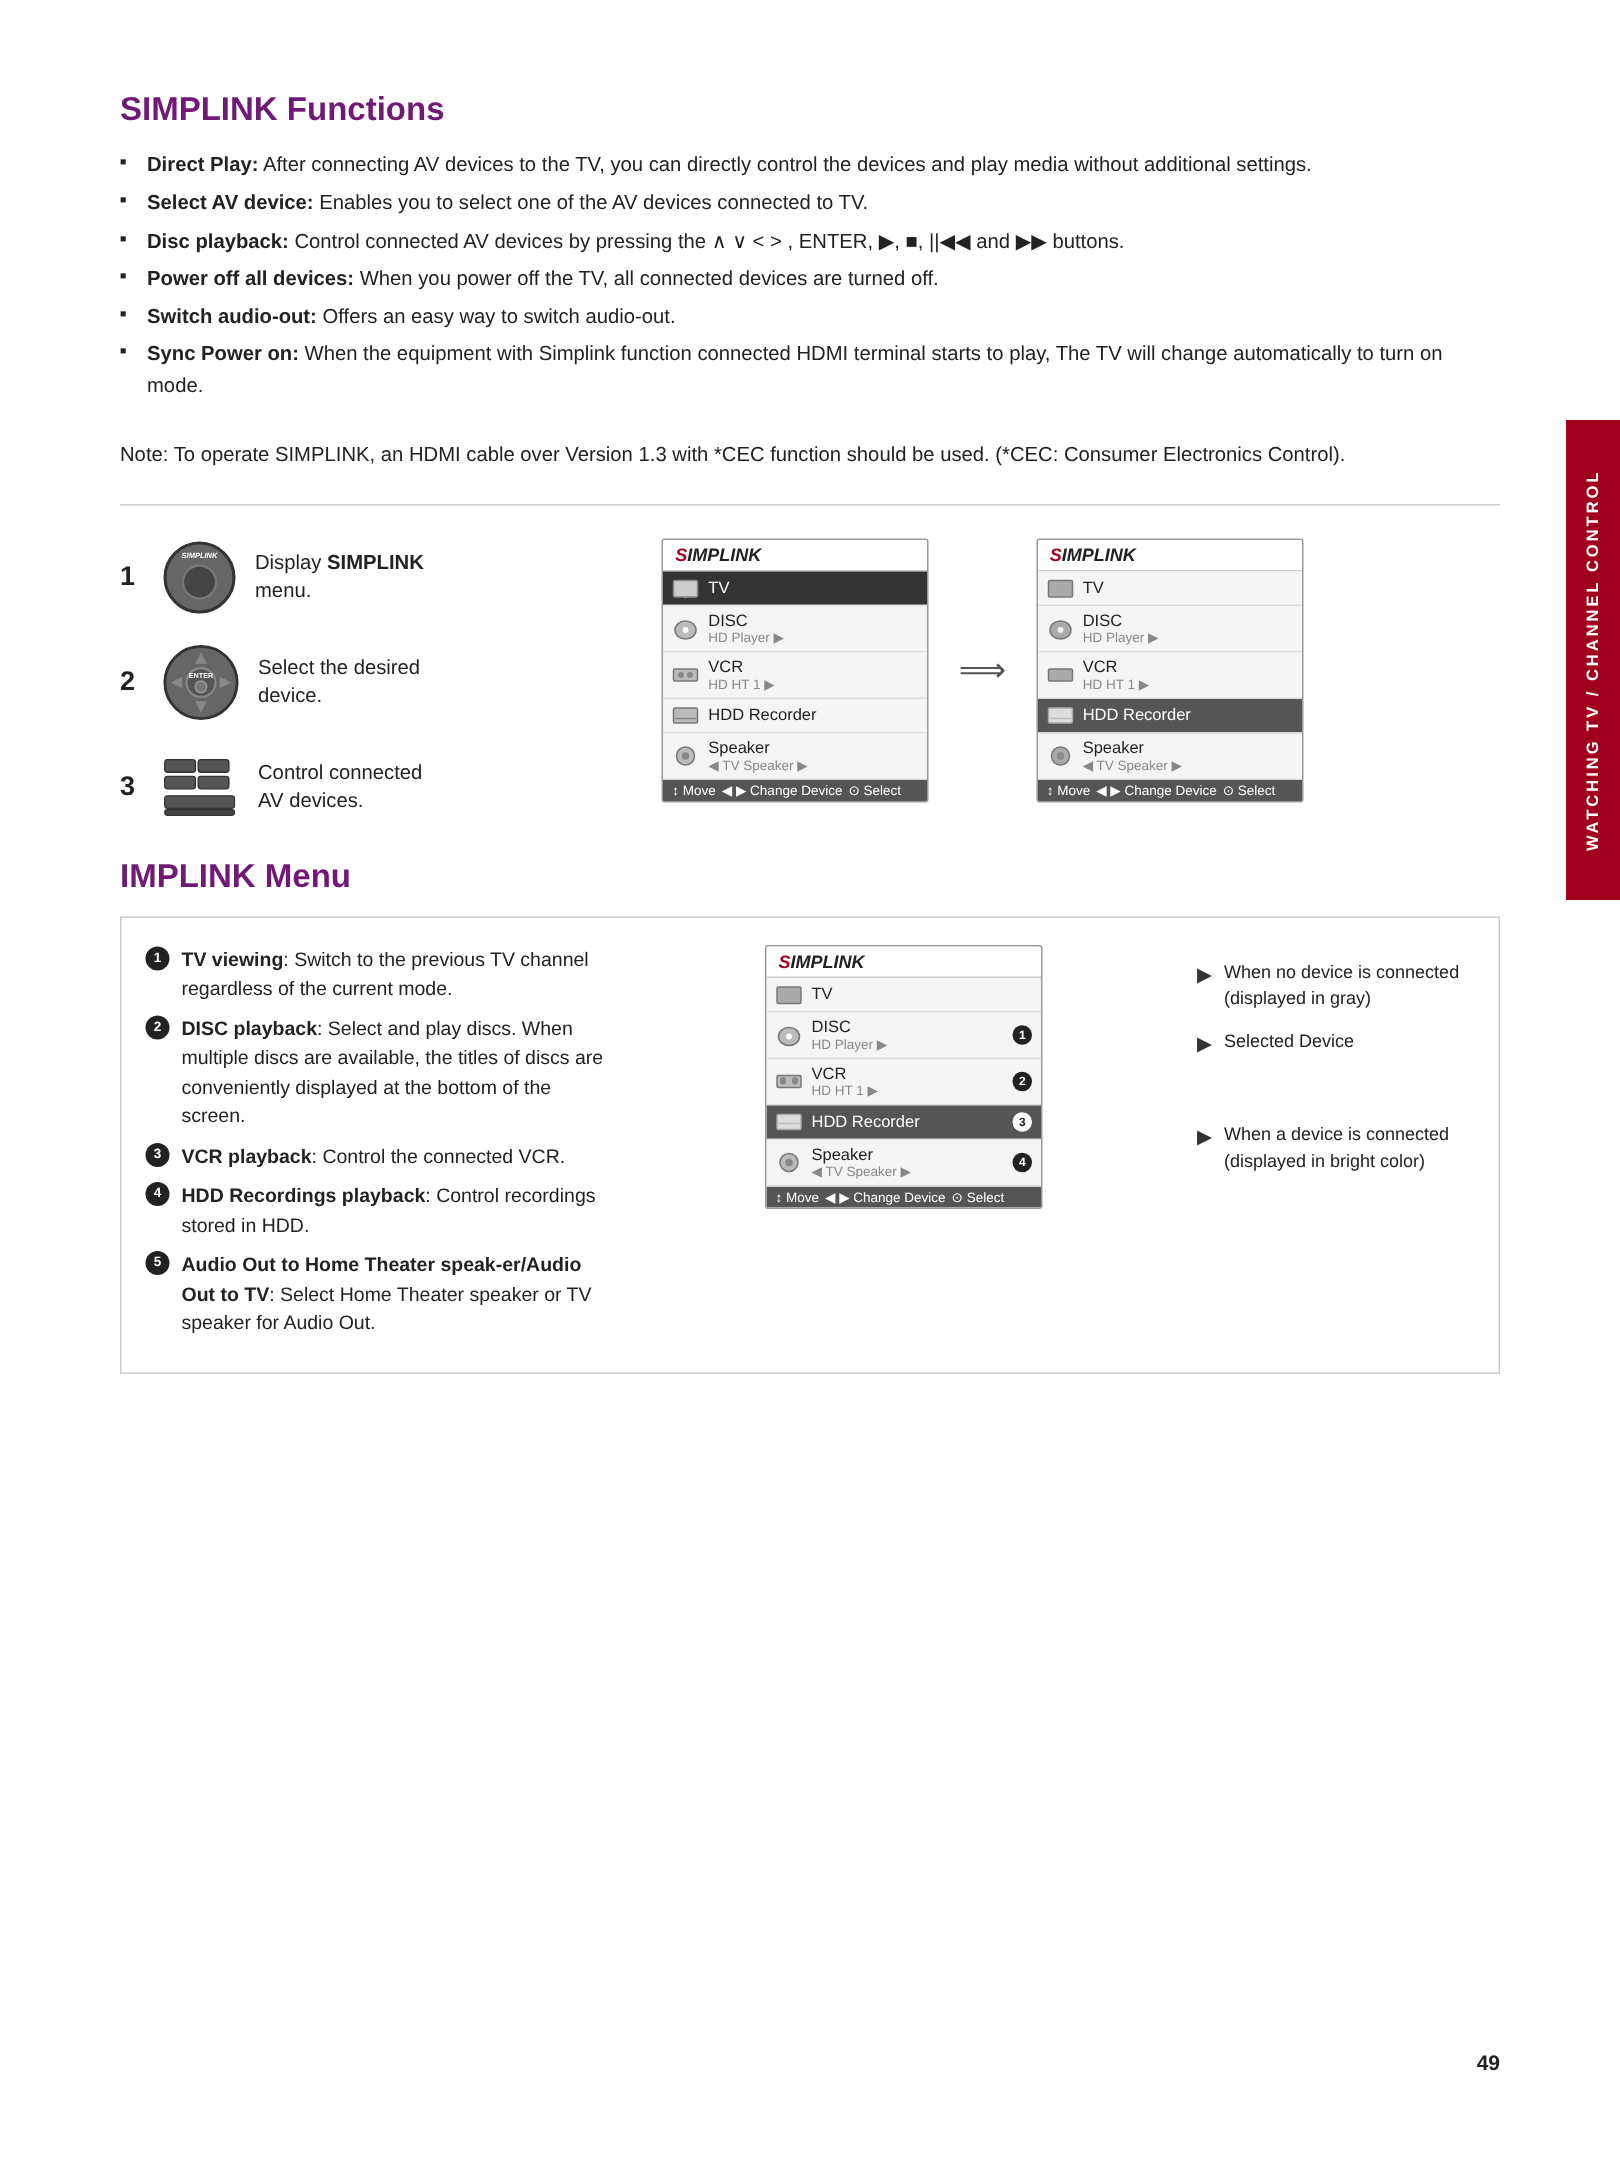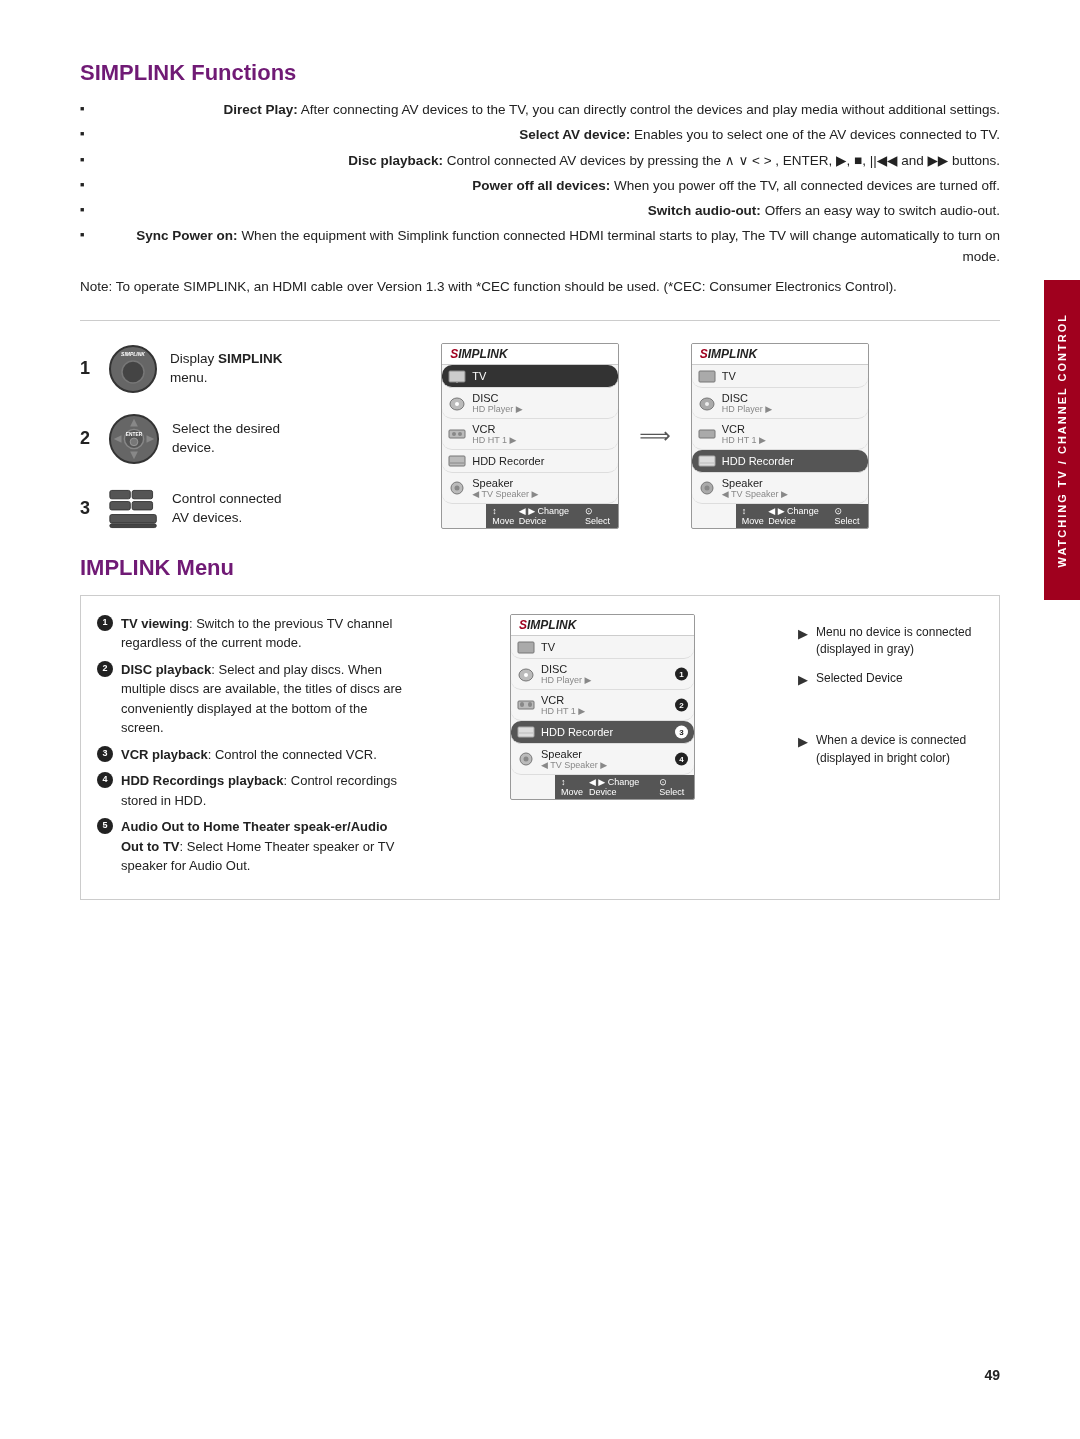--- a/index.html
+++ b/index.html
@@ -48,23 +48,22 @@
     .section-title {
       color: #701a75;
       font-size: 22px;
       font-weight: bold;
       margin-bottom: 14px;
     }
 
     
     .bullet-list {
       list-style: none;
-      margin-bottom: 10px;
+      margin-bottom: 26px;
       padding-left: 0;
-      text-align: right;
     }
     .bullet-list li {
       padding-left: 18px;
       position: relative;
       margin-bottom: 5px;
       line-height: 1.5;
     }
     .bullet-list li::before {
       content: '■';
       position: absolute;
@@ -153,21 +152,20 @@
       font-size: 11px;
     }
     .simplink-menu-item {
       padding: 4px 8px 4px 6px;
       display: flex;
       align-items: center;
       gap: 6px;
       border-bottom: 1px solid #ddd;
       background: #f5f5f5;
       font-size: 11px;
-      border-radius: 10px;
     }
     .simplink-menu-item.selected {
       background: #333;
       color: #fff;
     }
     .simplink-menu-item.selected-right {
       background: #555;
       color: #fff;
     }
     .menu-icon {
@@ -183,21 +181,20 @@
       color: #888;
       display: block;
     }
     .simplink-footer {
       background: #555;
       color: #fff;
       padding: 2px 6px;
       font-size: 9px;
       display: flex;
       gap: 4px;
-      margin-left: 44px;
     }
 
     .arrow-right {
       font-size: 22px;
       color: #555;
       align-self: center;
       margin: 0 4px;
     }
 
     
@@ -628,21 +625,21 @@
           <span>↕ Move</span>
           <span>◀ ▶ Change Device</span>
           <span>⊙ Select</span>
         </div>
       </div>
     </div>
 
     <div class="menu-right">
       <div class="legend-item">
         <span class="legend-arrow">▶</span>
-        <span>Menu no device is connected (displayed in gray)</span>
+        <span>When no device is connected (displayed in gray)</span>
       </div>
       <div class="legend-item">
         <span class="legend-arrow">▶</span>
         <span>Selected Device</span>
       </div>
       <div style="height:30px;"></div>
       <div class="legend-item">
         <span class="legend-arrow">▶</span>
         <span>When a device is connected (displayed in bright color)</span>
       </div>

